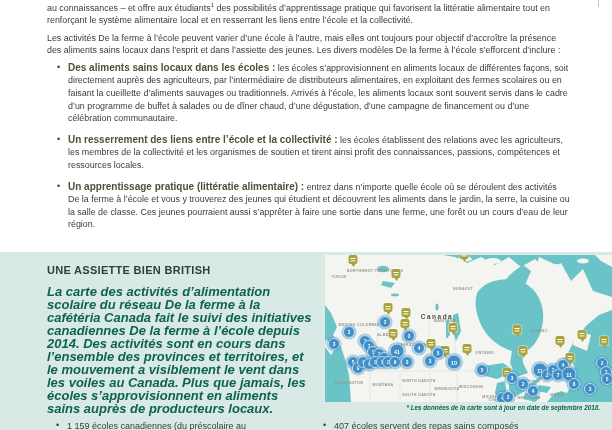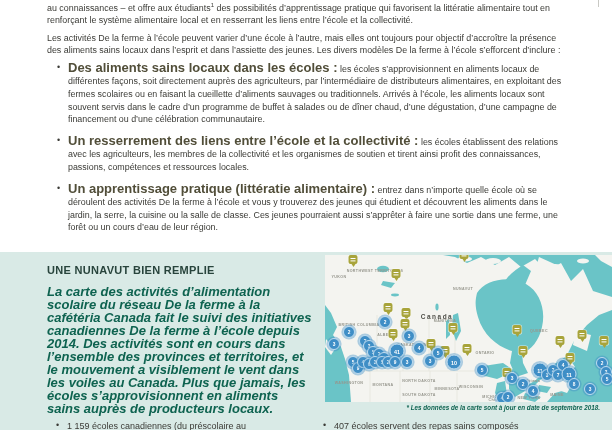--- a/index.html
+++ b/index.html
@@ -11,21 +11,21 @@
     -webkit-font-smoothing:antialiased;
   }
   
   .top{position:absolute;left:47px;top:0;width:523px;font-size:8.9px;line-height:12.6px;}
   .top p{margin:0 0 5px 0;}
   .top p.first{margin-top:1.5px;}
   sup{font-size:6px;line-height:0;}
   ul.bullets{list-style:none;margin:5px 0 0 0;padding:0 0 0 10px;}
   ul.bullets li{position:relative;padding-left:11px;margin-bottom:9px;}
   ul.bullets li::before{content:"•";position:absolute;left:0;top:-0.5px;color:#3b3b36;font-size:9px;}
-  .lead{font-weight:bold;color:#514e39;font-size:13px;}
+  .lead{font-weight:bold;color:#514e39;font-size:10px;}
   
   .section{position:absolute;left:0;top:252px;width:612px;height:178px;background:#d9eae6;}
   .leftcol{position:absolute;left:47px;top:12px;width:266px;}
   .section-heading{font-size:11px;font-weight:bold;letter-spacing:0.3px;color:#28443c;margin:0;}
   .section-intro{margin:9px 0 0 0;font-style:italic;font-weight:bold;font-size:13px;line-height:13px;color:#0e6350;}
   .sub-heading{position:absolute;left:47px;top:150px;font-size:9px;font-weight:bold;color:#4c4a36;white-space:nowrap;}
   .stat{position:absolute;top:168px;font-size:9px;line-height:12px;white-space:nowrap;padding-left:11px;}
   .stat::before{content:"•";position:absolute;left:0;top:-1px;font-size:9px;color:#3b3b36;}
   .stat.left{left:56px;}
   .stat.right{left:323px;}
@@ -68,21 +68,21 @@
     </li>
     <li>
       <span class="lead">Un apprentissage pratique (littératie alimentaire) :</span>
       <span>entrez dans n’importe quelle école où se déroulent des activités De la ferme à l’école et vous y trouverez des jeunes qui étudient et découvrent les aliments dans le jardin, la serre, la cuisine ou la salle de classe. Ces jeunes pourraient aussi s’apprêter à faire une sortie dans une ferme, une forêt ou un cours d’eau de leur région.</span>
     </li>
   </ul>
 </div>
 
 <div class="section">
   <div class="leftcol">
-    <h2 class="section-heading">UNE NUNAVUT BIEN REMPLIE</h2>
+    <h2 class="section-heading">UNE ASSIETTE BIEN BRITISH</h2>
     <p class="section-intro">La carte des activités d’alimentation scolaire du réseau De la ferme à la cafétéria Canada fait le suivi des initiatives canadiennes De la ferme à l’école depuis 2014. Des activités sont en cours dans l’ensemble des provinces et territoires, et le mouvement a visiblement le vent dans les voiles au Canada. Plus que jamais, les écoles s’approvisionnent en aliments sains auprès de producteurs locaux.</p>
   </div>
 
   <div class="map">
     <svg width="287" height="147" viewBox="0 0 287 147">
 
       <rect x="0" y="0" width="287" height="147" fill="#f4f4f0"></rect>
 
       <g stroke="#e2e2da" stroke-width="0.7" fill="none">
         <path d="M26,116 L150,116"></path>

